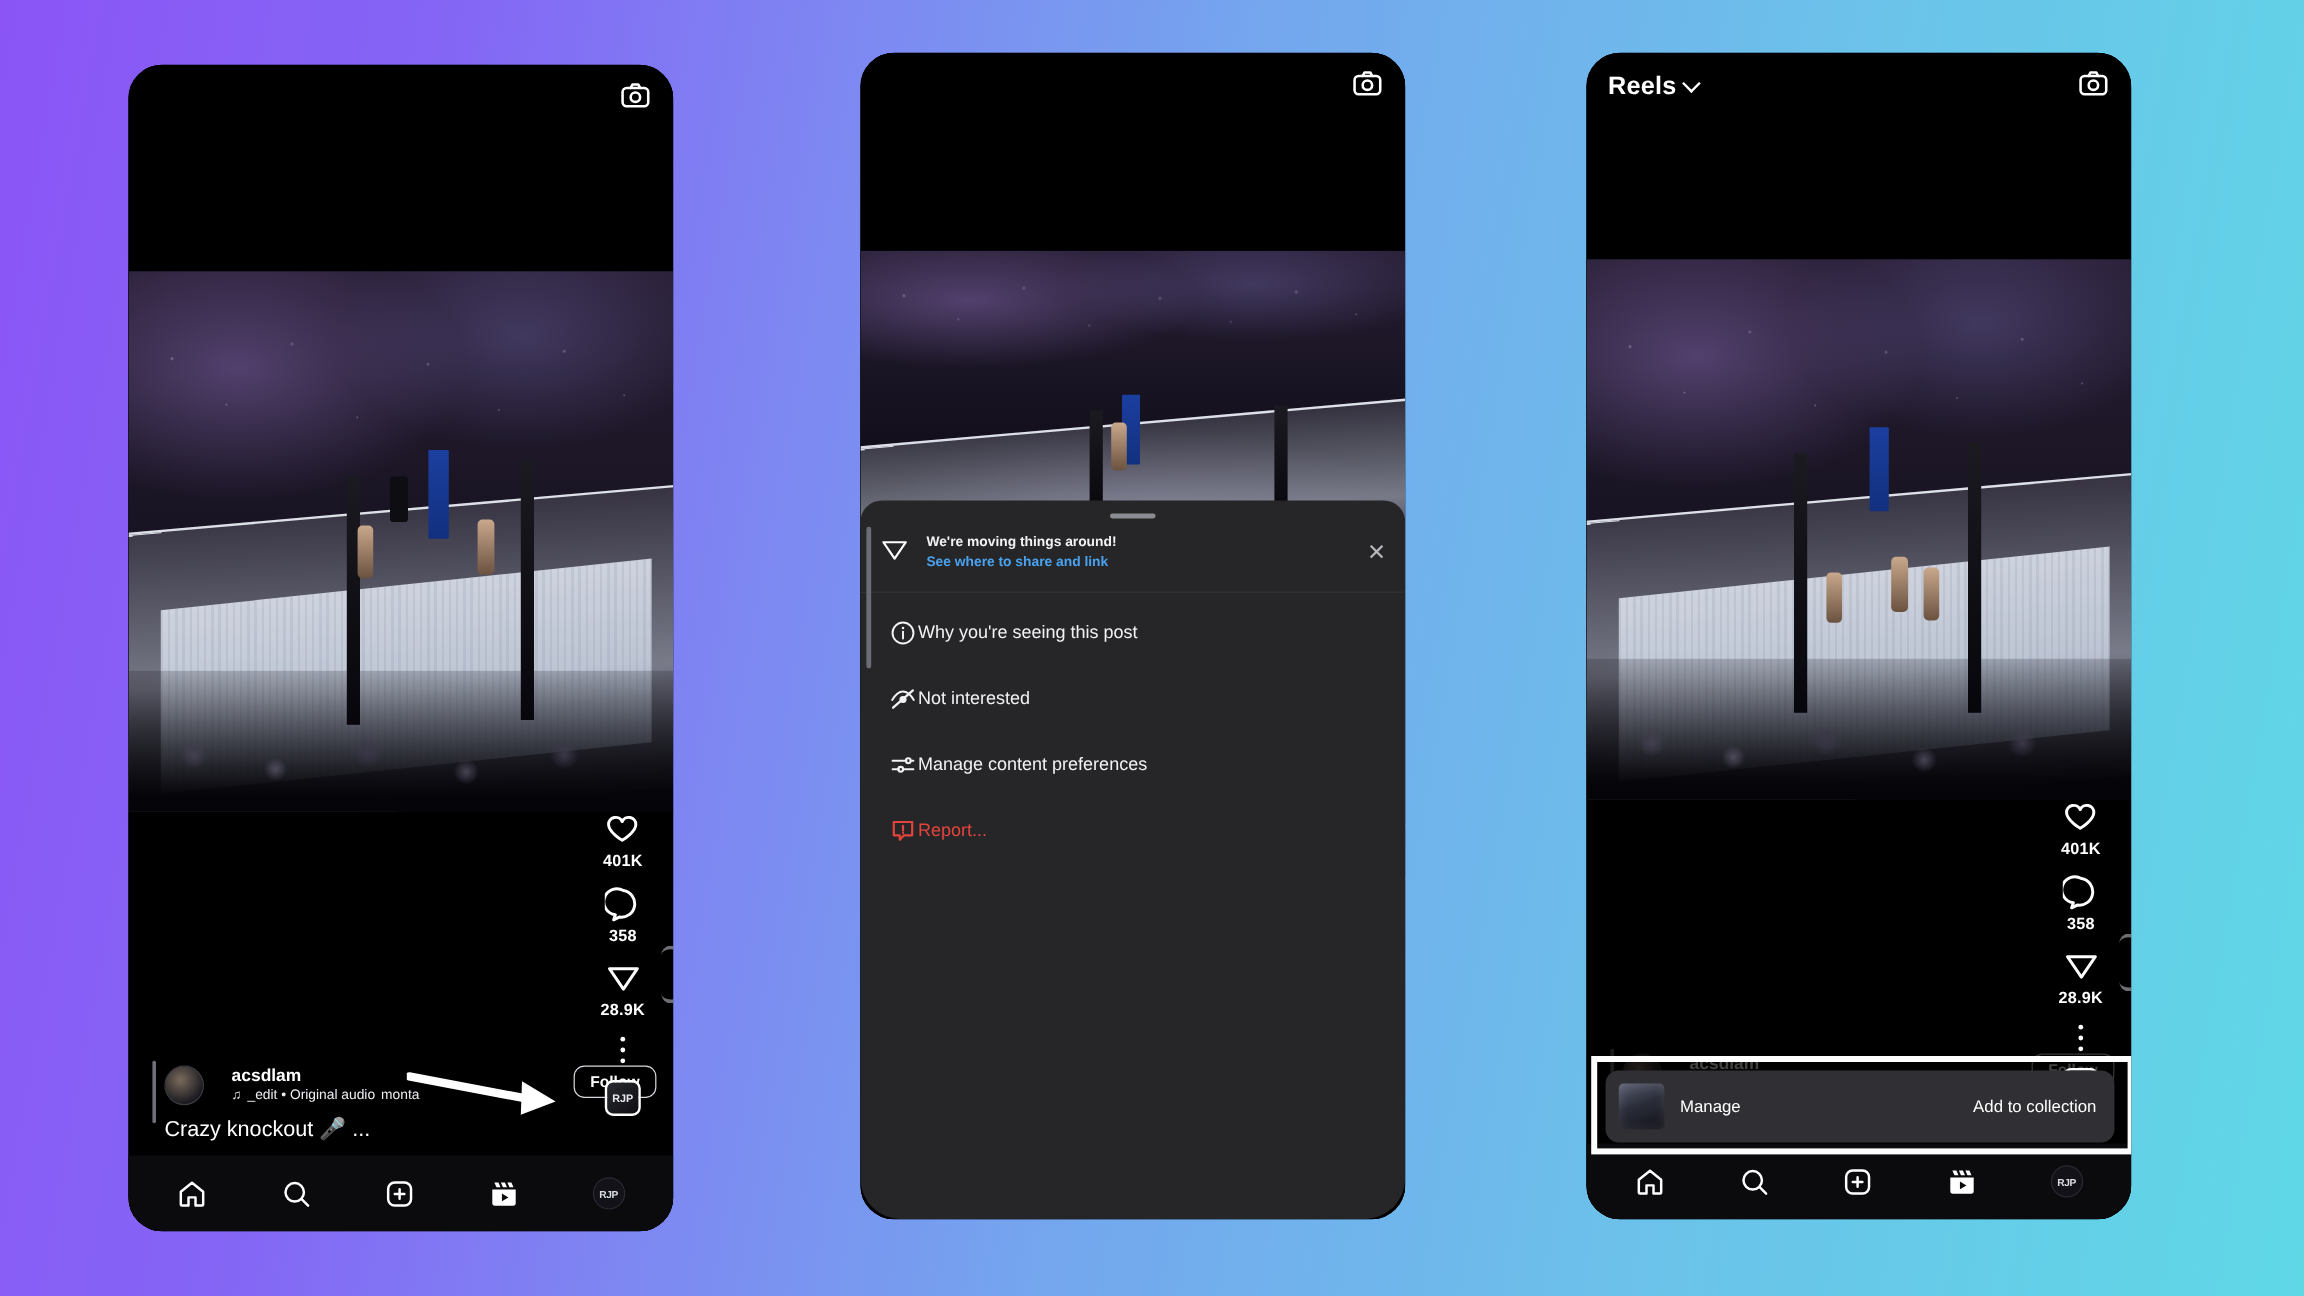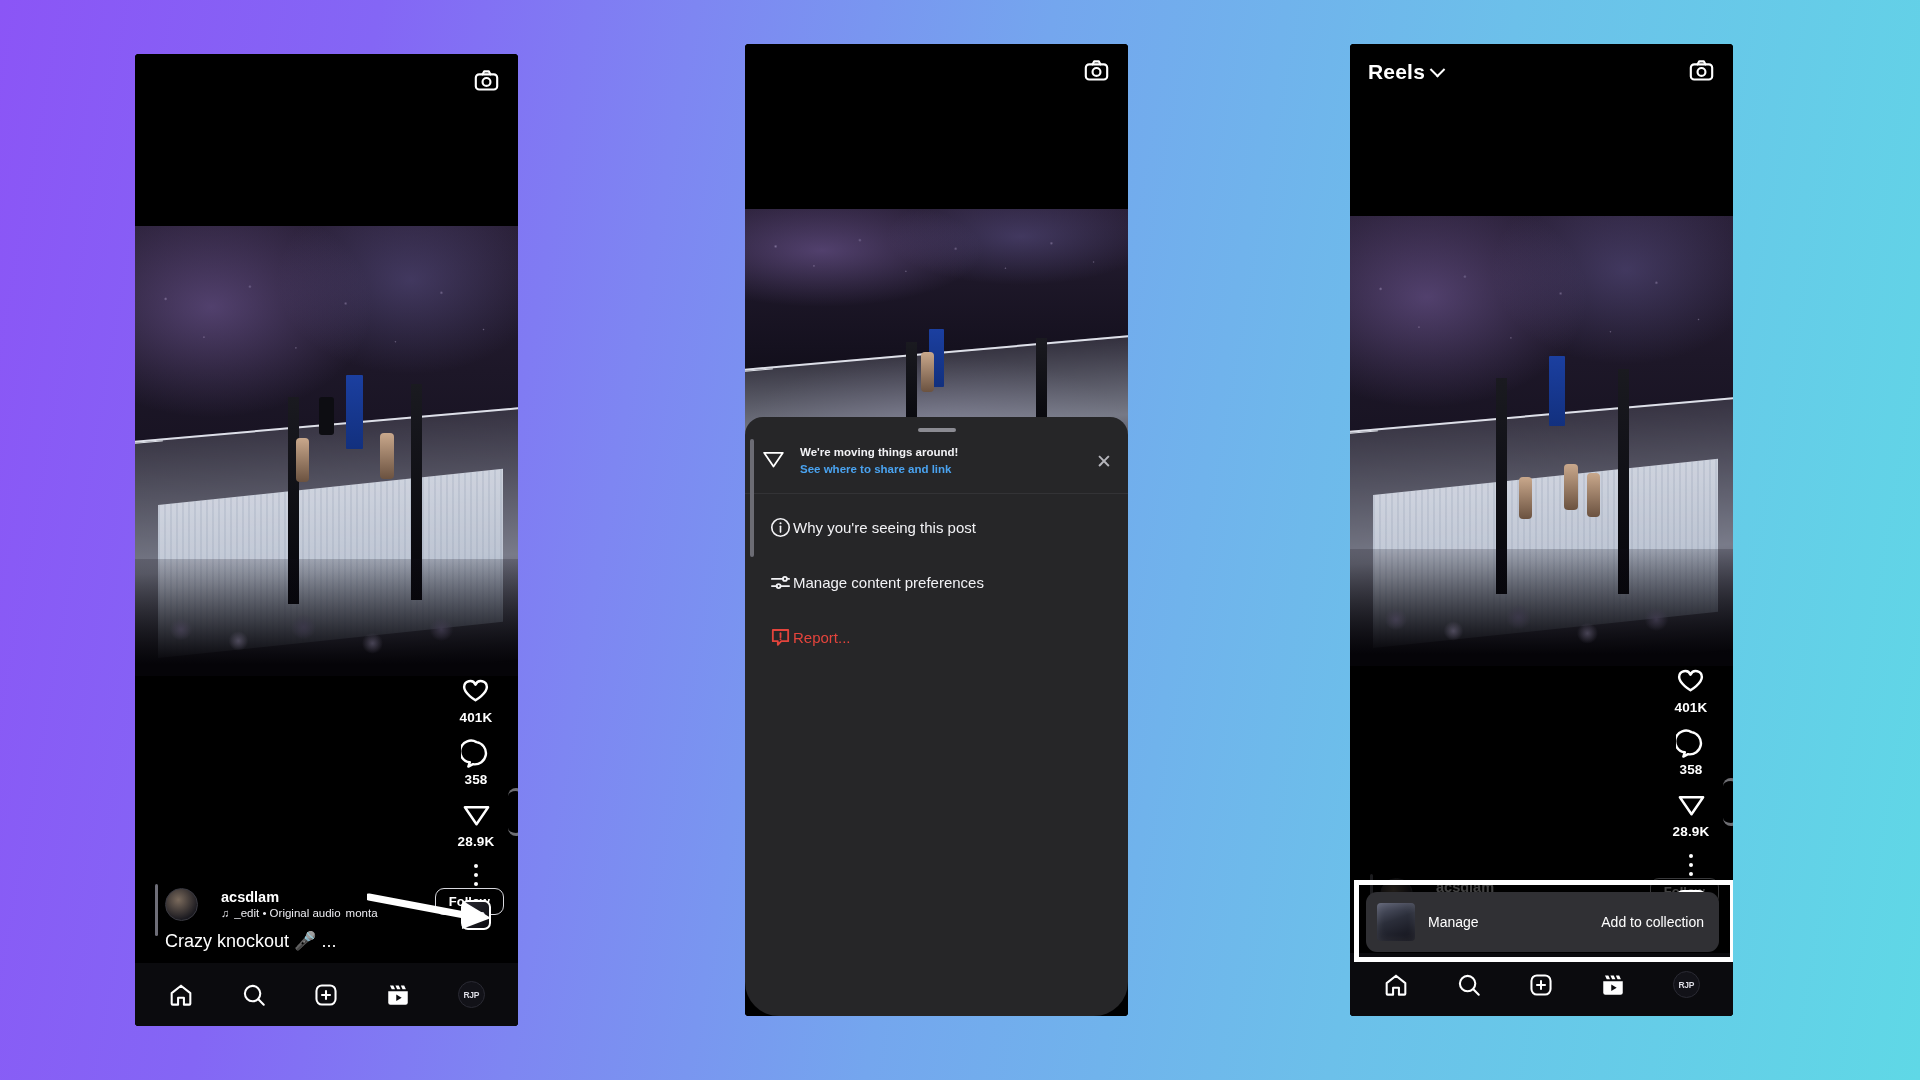--- a/index.html
+++ b/index.html
@@ -6,25 +6,24 @@
   html, body { width:1920px; height:1080px; overflow:hidden; }
   body {
     font-family: "Liberation Sans", sans-serif;
     background: linear-gradient(100deg, #8b55f6 0%, #8466f5 18%, #7e86f2 33%, #74a6ee 50%, #6cc0ea 72%, #5fd8e6 100%);
     position:relative;
   }
 
   
   .phone {
     position:absolute;
-    width:383px; height:972px;
+    width:454px; height:972px;
     background:#000;
-    border-radius:4px;
+    border-radius:28px;
     overflow:hidden;
-    margin-left:28px;
   }
   #phone1 { left:107px;  top:54px; }
   #phone2 { left:717px;  top:44px; }
   #phone3 { left:1322px; top:44px; }
 
   .screen { position:absolute; inset:0; background:#000; overflow:hidden; }
 
   
   .video-stage { position:absolute; left:0; right:0; top:0; bottom:0; background:#000; }
   .video-band {
@@ -398,20 +397,30 @@
             <svg width="23" height="23" viewBox="0 0 24 24" fill="none" stroke="#f2f2f5" stroke-width="1.7" stroke-linecap="round">
                 <circle cx="12" cy="12" r="9.1"></circle>
                 <path d="M12 10.8v6"></path>
               <circle cx="12" cy="7.6" r="1.1" fill="#f2f2f5" stroke="none"></circle>
               </svg>
           </span>
           <span>Why you're seeing this post</span>
         </div>
 
 
+        <div class="menu-item">
+          <span class="menu-ico">
+            <svg width="23" height="23" viewBox="0 0 24 24" fill="none" stroke="#f2f2f5" stroke-width="1.7" stroke-linecap="round">
+                <path d="M2.6 12.8c3-5 6.3-7.4 9.4-7.4s6.4 2.4 9.4 7.4"></path>
+              <circle cx="12" cy="12.4" r="3.1" fill="#f2f2f5" stroke="none"></circle>
+              <path d="M3.4 19.6 20.6 4.6" stroke-width="2"></path>
+              </svg>
+          </span>
+          <span>Not interested</span>
+        </div>
 
         <div class="menu-item">
           <span class="menu-ico">
             <svg width="23" height="23" viewBox="0 0 24 24" fill="none" stroke="#f2f2f5" stroke-width="1.8" stroke-linecap="round">
                 <path d="M3 8.3h12M18.6 8.3h2.4M3 15.7h5.4M12 15.7h9"></path>
               <circle cx="16.6" cy="8.3" r="2.1"></circle>
                 <circle cx="10" cy="15.7" r="2.1"></circle>
               </svg>
           </span>
           <span>Manage content preferences</span>

